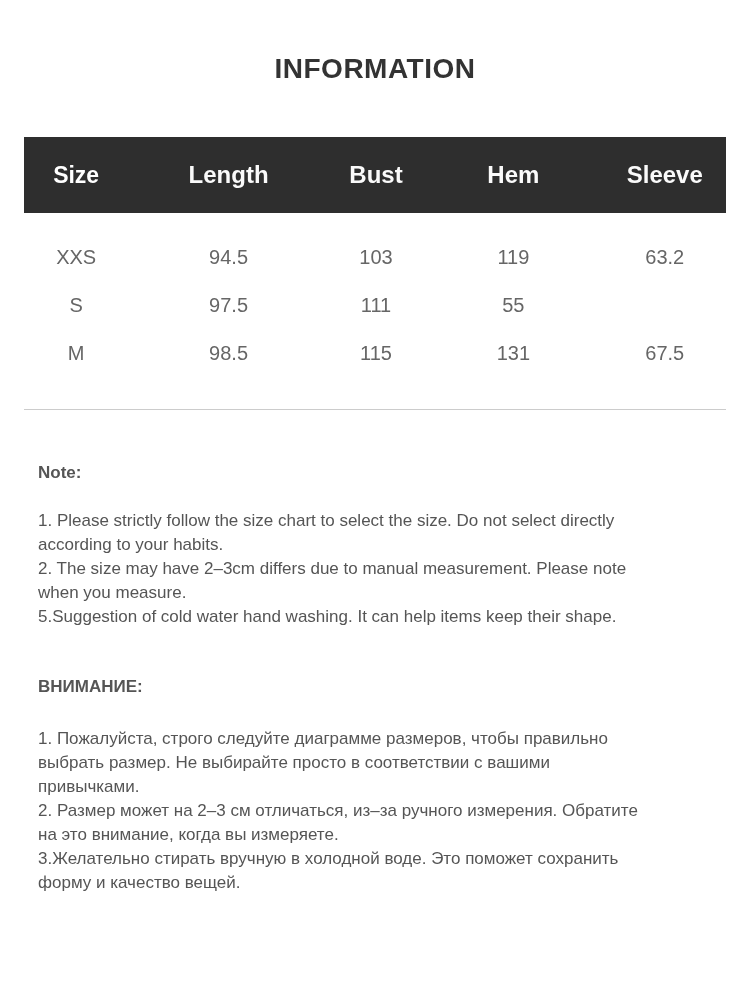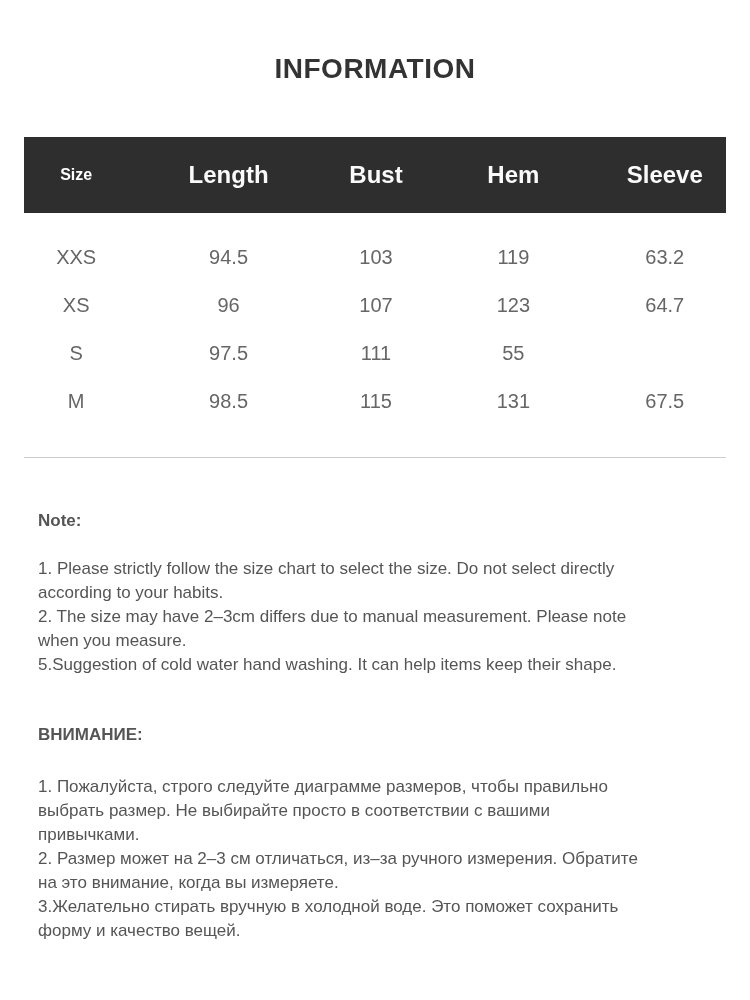--- a/index.html
+++ b/index.html
@@ -27,21 +27,21 @@
     height: 76px;
     background: #2e2e2e;
     align-items: center;
   }
   .th {
     text-align: center;
     color: #fafafa;
     font-size: 24px;
     font-weight: 700;
   }
-  .th.size-col { font-size: 16px; color: #ffffff; }
+  .th.size-col { font-size: 23px; color: #ffffff; }
 
   .tbody { padding-top: 20px; }
   .trow {
     display: grid;
     grid-template-columns: 14.86% 28.57% 13.43% 25.71% 17.43%;
     height: 48px;
     align-items: center;
   }
   .td {
     text-align: center;
@@ -86,27 +86,20 @@
     <div class="tbody">
 
         <div class="trow">
           <div class="td">XXS</div>
           <div class="td">94.5</div>
           <div class="td">103</div>
           <div class="td">119</div>
           <div class="td">63.2</div>
         </div>
 
-        <div class="trow">
-          <div class="td">XS</div>
-          <div class="td">96</div>
-          <div class="td">107</div>
-          <div class="td">123</div>
-          <div class="td">64.7</div>
-        </div>
 
         <div class="trow">
           <div class="td">S</div>
           <div class="td">97.5</div>
           <div class="td">111</div>
           <div class="td">55</div>
         </div>
 
         <div class="trow">
           <div class="td">M</div>

